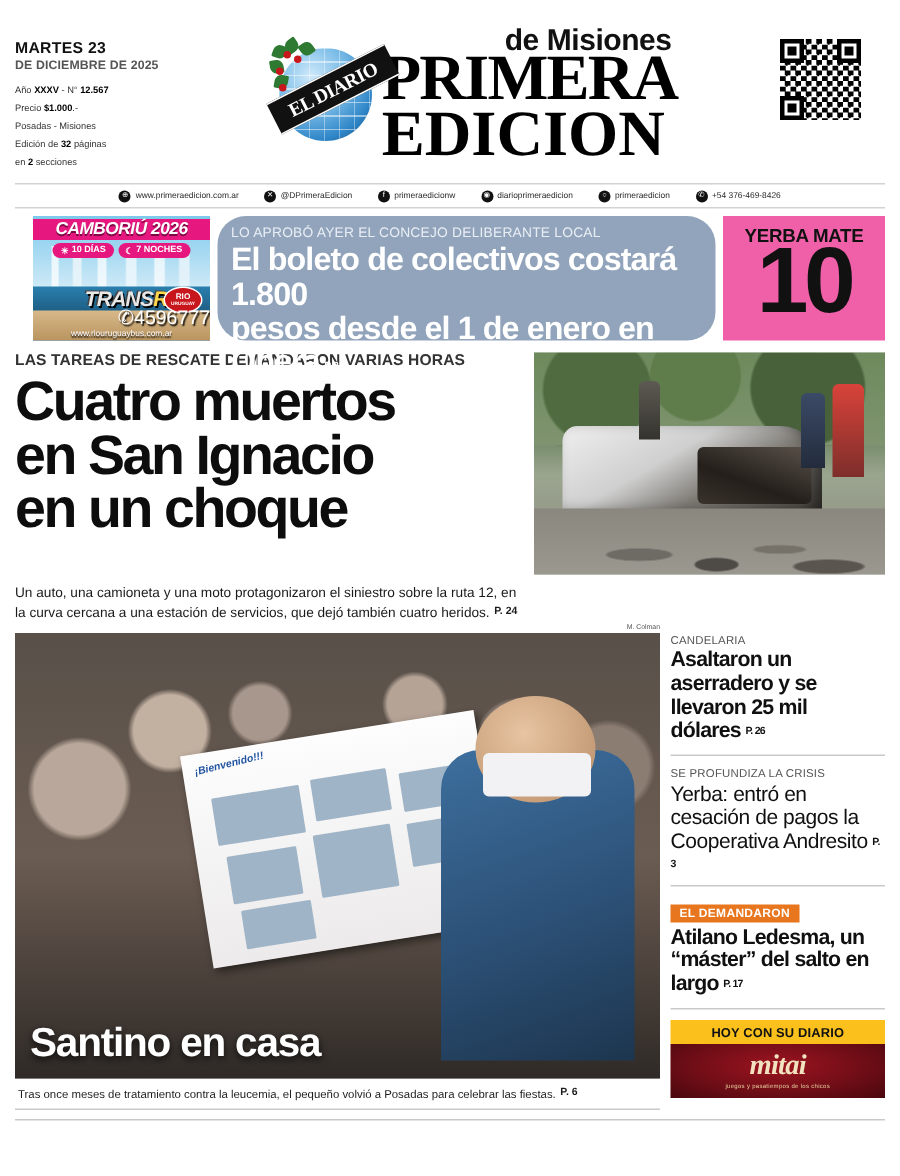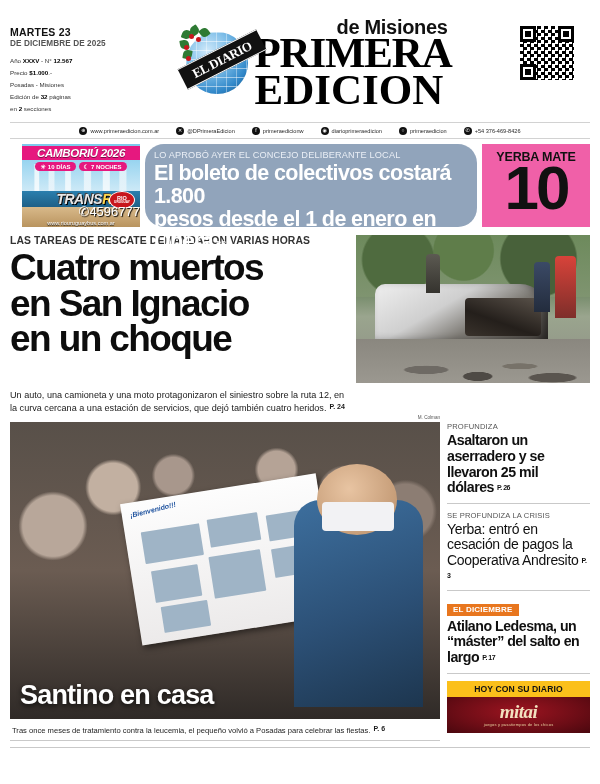--- a/index.html
+++ b/index.html
@@ -374,35 +374,35 @@
         <div class="bp-title">Santino en casa</div>
       </div>
       <div class="bt-cap">
         <span>Tras once meses de tratamiento contra la leucemia, el pequeño volvió a Posadas para celebrar las fiestas.</span><span class="pref">P. 6</span>
       </div>
     </div>
 
     <div class="bt-right">
 
       <div class="rstory">
-        <div class="r-kicker">PROFUNDIZA</div>
+        <div class="r-kicker">CANDELARIA</div>
         <div class="r-head">
           <span>Asaltaron un aserradero y se llevaron 25 mil dólares</span><span class="pref">P. 26</span>
         </div>
       </div>
 
       <div class="rstory">
         <div class="r-kicker">SE PROFUNDIZA LA CRISIS</div>
         <div class="r-head light">
           <span>Yerba: entró en cesación de pagos la Cooperativa Andresito</span><span class="pref">P. 3</span>
         </div>
       </div>
 
       <div class="rstory">
-        <div class="badge">EL DICIEMBRE</div>
+        <div class="badge">EL DEMANDARON</div>
         <div class="r-head">
           <span>Atilano Ledesma, un “máster” del salto en largo</span><span class="pref">P. 17</span>
         </div>
       </div>
 
       <div class="adbox">
         <div class="ad-hoy">HOY CON SU DIARIO</div>
         <div class="ad-mitai">
           <div class="mitai-word">mitai</div>
           <div class="mitai-sub">juegos y pasatiempos de los chicos</div>

